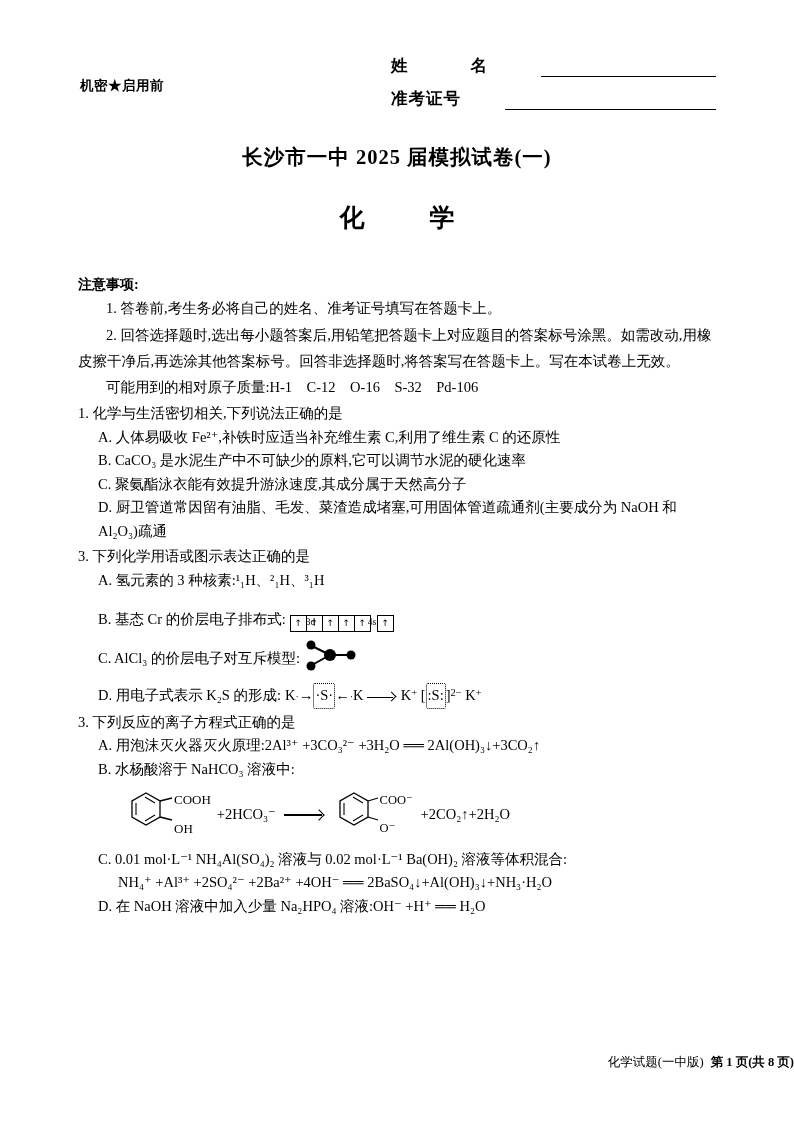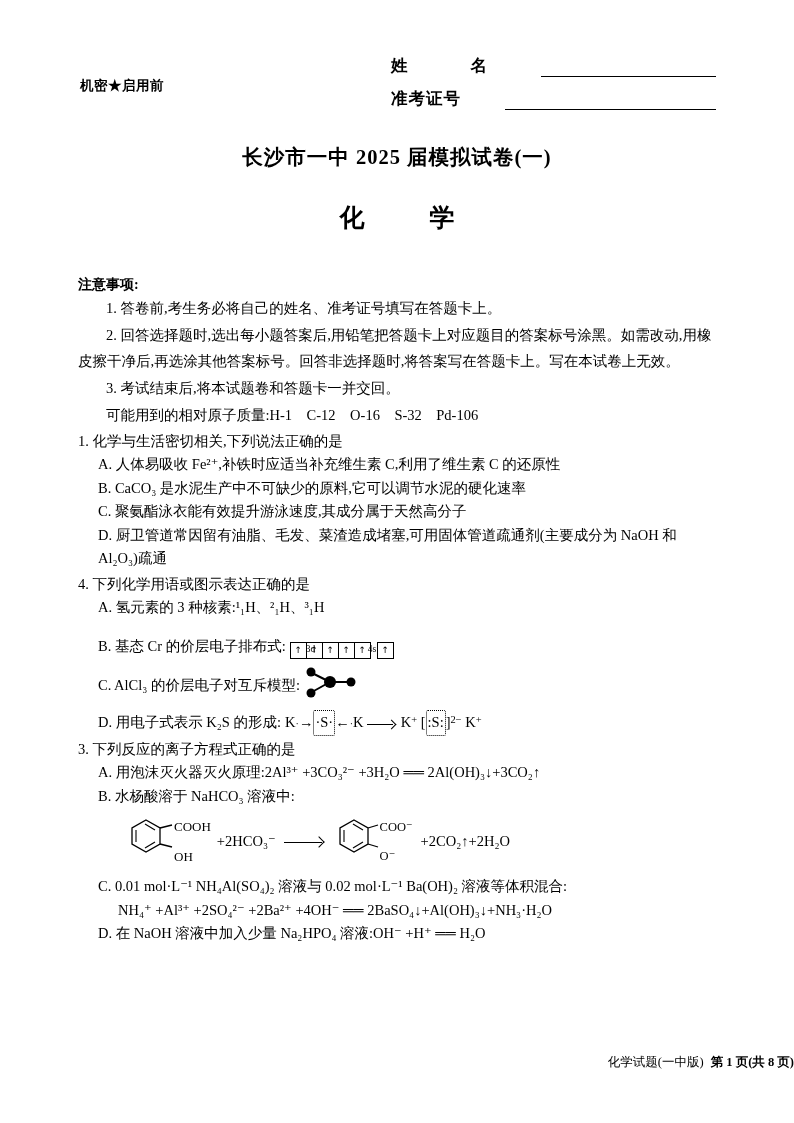--- a/index.html
+++ b/index.html
@@ -232,31 +232,30 @@
       </div>
     </div>
   </div>
 
   <div class="doc-title">长沙市一中 2025 届模拟试卷(一)</div>
   <div class="subject-title">化　学</div>
 
   <div class="notice-head">注意事项:</div>
   <div class="notice-item">1. 答卷前,考生务必将自己的姓名、准考证号填写在答题卡上。</div>
   <div class="notice-item">2. 回答选择题时,选出每小题答案后,用铅笔把答题卡上对应题目的答案标号涂黑。如需改动,用橡皮擦干净后,再选涂其他答案标号。回答非选择题时,将答案写在答题卡上。写在本试卷上无效。</div>
-  <div class="notice-item">3. 考试结束后,将本试题卷和答题卡一并交回。</div>
   <div class="atomic">可能用到的相对原子质量:H-1　C-12　O-16　S-32　Pd-106</div>
 
 
   <div class="q">1. 化学与生活密切相关,下列说法正确的是</div>
   <div class="opt">A. 人体易吸收 Fe²⁺,补铁时应适当补充维生素 C,利用了维生素 C 的还原性</div>
   <div class="opt">B. CaCO₃ 是水泥生产中不可缺少的原料,它可以调节水泥的硬化速率</div>
   <div class="opt">C. 聚氨酯泳衣能有效提升游泳速度,其成分属于天然高分子</div>
   <div class="opt">D. 厨卫管道常因留有油脂、毛发、菜渣造成堵塞,可用固体管道疏通剂(主要成分为 NaOH 和 Al₂O₃)疏通</div>
 
-  <div class="q">4. 下列化学用语或图示表达正确的是</div>
+  <div class="q">3. 下列化学用语或图示表达正确的是</div>
   <div class="opt">A. 氢元素的 3 种核素:¹₁H、²₁H、³₁H</div>
 
   <div class="opt" style="display:flex;align-items:flex-end;margin-top:16px;">
     <span>B. 基态 Cr 的价层电子排布式:</span>
     <span class="orb-wrap">
       <span class="orb-labels">
         <span style="left:16px;">3d</span>
         <span style="left:78px;">4s</span>
       </span>
       <span class="orb-boxes">

